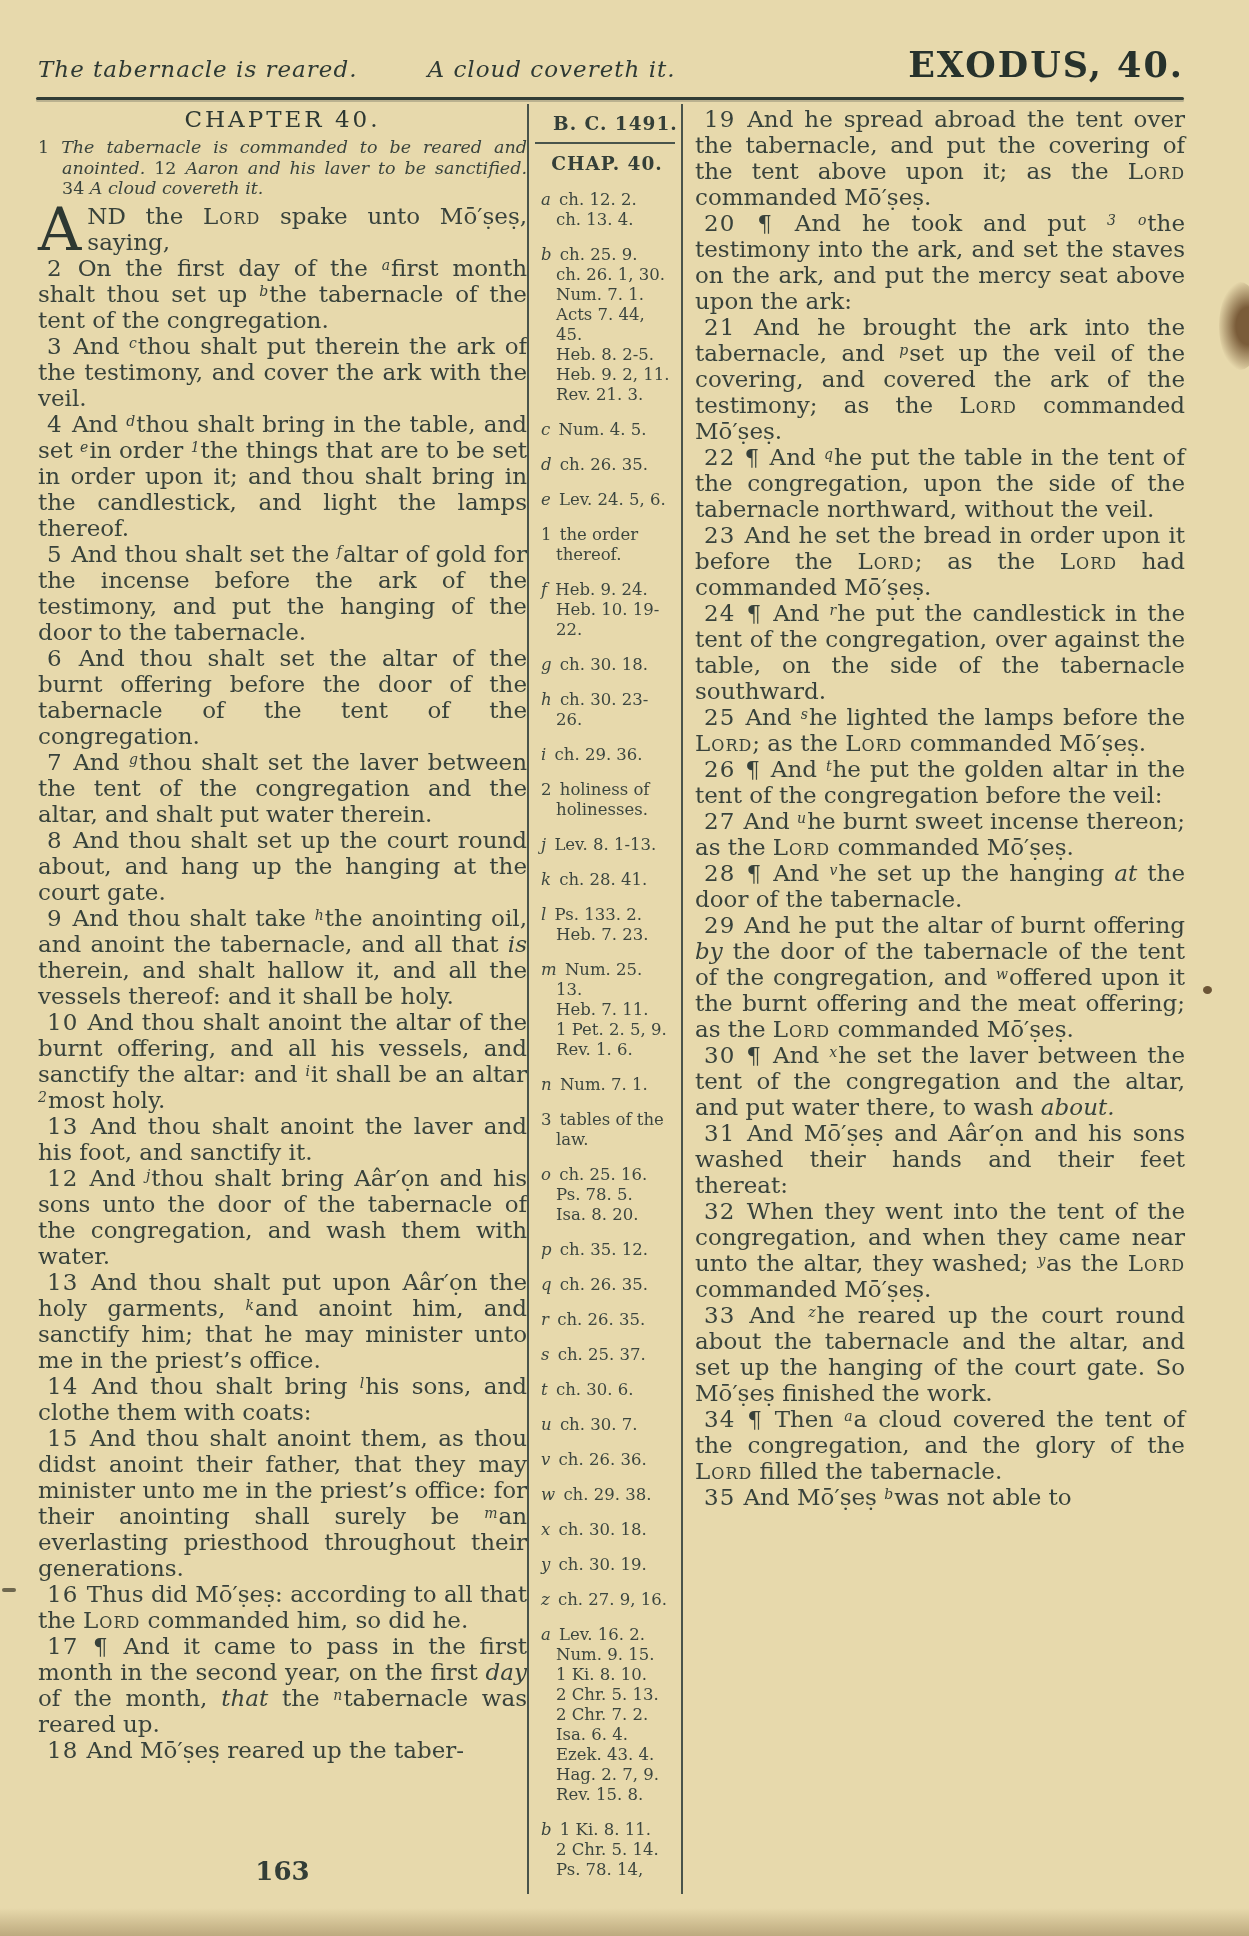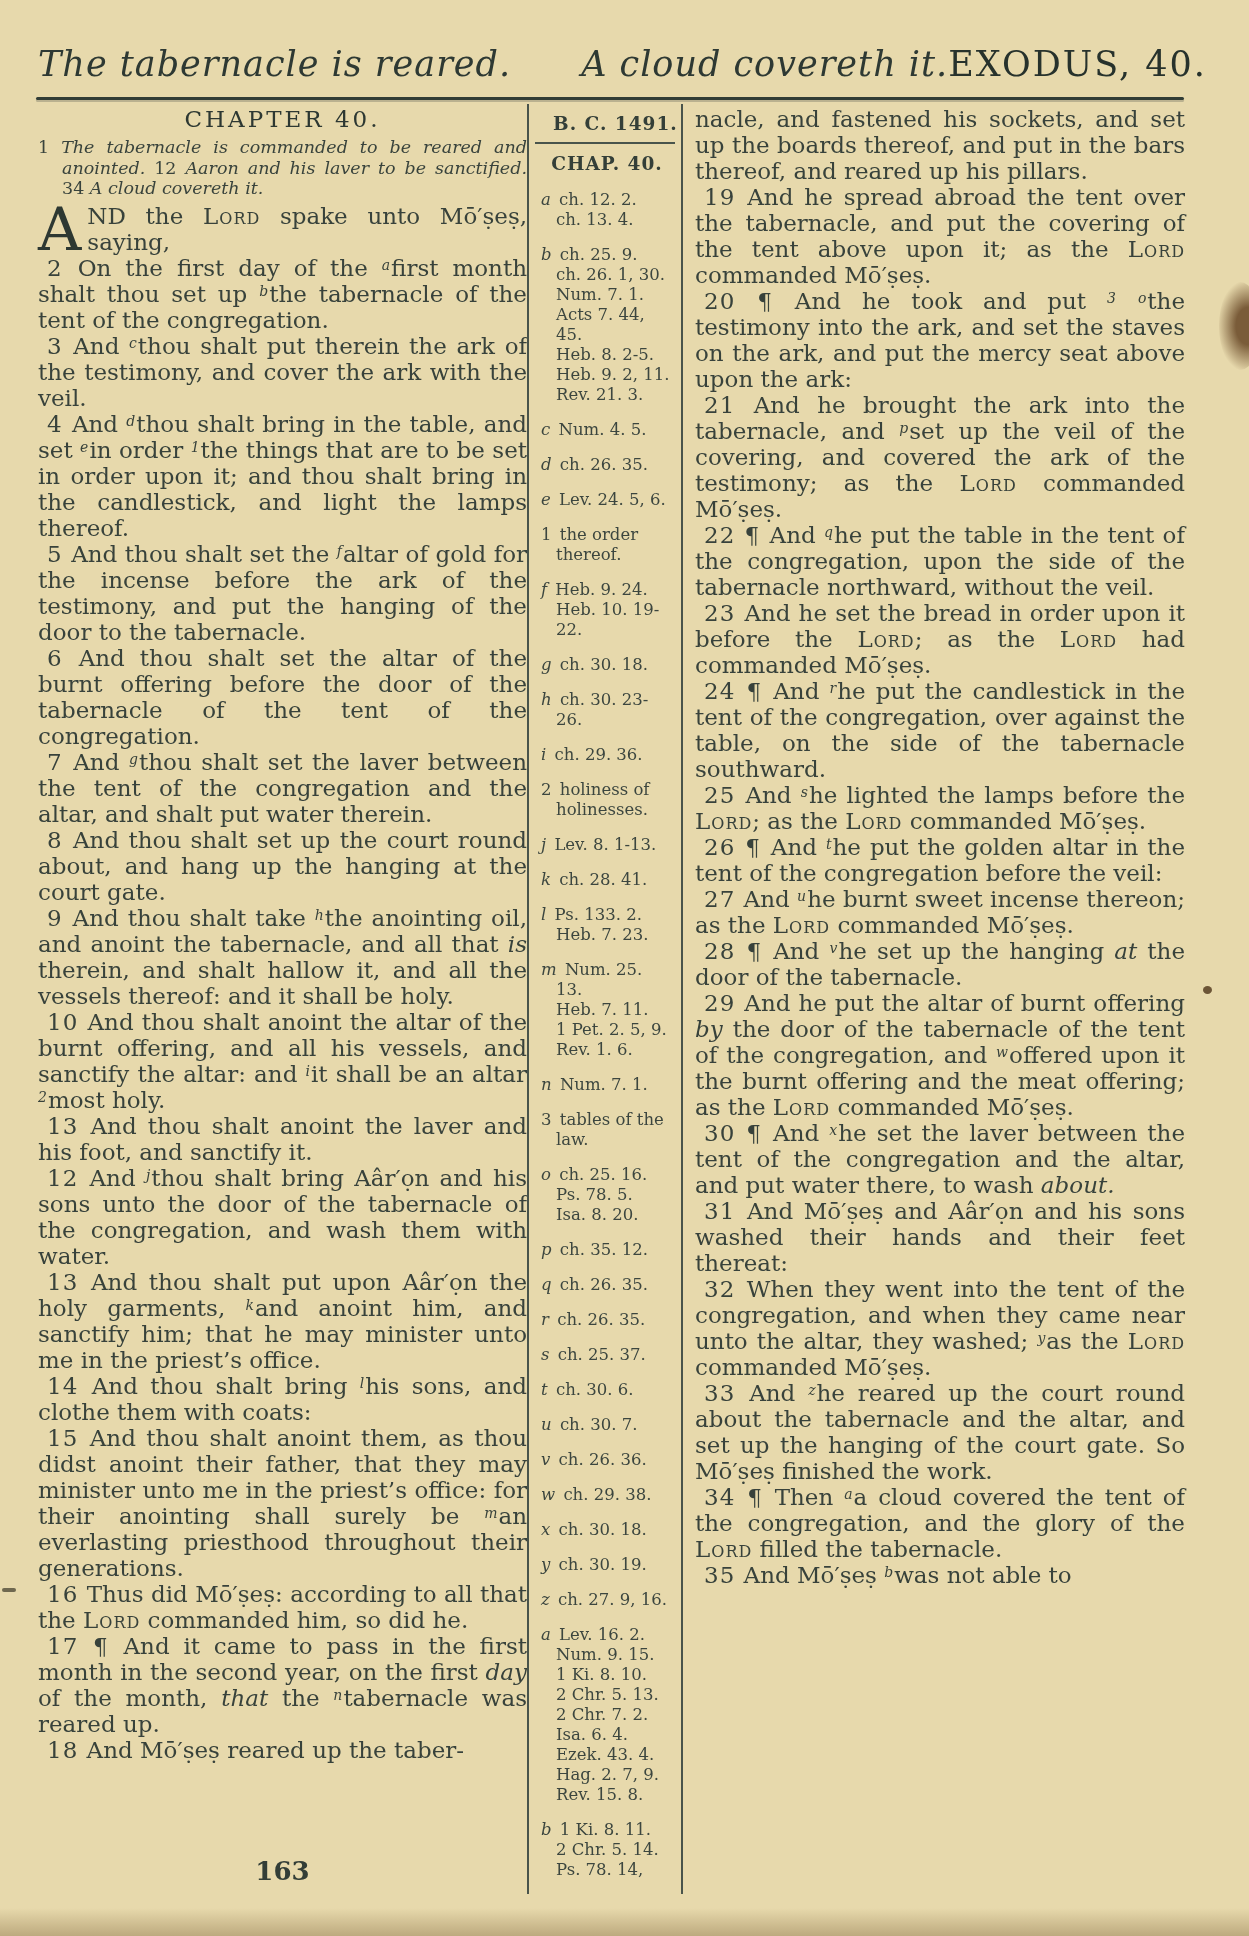--- a/index.html
+++ b/index.html
@@ -17,27 +17,27 @@
       radial-gradient(ellipse 300px 500px at 100% 85%, rgba(140,105,55,0.25), rgba(140,105,55,0) 70%),
       linear-gradient(160deg,#e3d4a4 0%, #eadZZ 0%, #e9dcb2 30%, #e6d7a8 65%, #dfcc97 100%);
     background-color:#e7d9ac;
   }
   
   .running-head{
     position:absolute;top:44px;left:38px;width:1146px;
     display:flex;align-items:baseline;
   }
   .rh-left,.rh-center{
-    font-style:italic;font-size:35px;letter-spacing:1px;color:#2e3933;
+    font-style:italic;font-size:23px;letter-spacing:1px;color:#2e3933;
     white-space:nowrap;
   }
   .rh-left{margin-right:70px;}
   .rh-center{flex:1;}
   .rh-right{
-    font-size:35px;font-weight:normal;letter-spacing:2px;color:#27322c;
+    font-size:35px;font-weight:bold;letter-spacing:2px;color:#27322c;
     white-space:nowrap;
   }
   .head-rule{
     position:absolute;top:97px;left:36px;width:1148px;height:3px;
     background:#323d36;border-radius:2px;
     box-shadow:0 2px 0 rgba(50,61,54,0.25);
   }
   
   .columns{
     position:absolute;top:104px;left:38px;width:1147px;height:1790px;
@@ -195,21 +195,20 @@
           <p class="ref-entry"><span class="ref-marker">x </span>ch. 30. 18.</p>
           <p class="ref-entry"><span class="ref-marker">y </span>ch. 30. 19.</p>
           <p class="ref-entry"><span class="ref-marker">z </span>ch. 27. 9, 16.</p>
           <p class="ref-entry"><span class="ref-marker">a </span>Lev. 16. 2.<br>Num. 9. 15.<br>1 Ki. 8. 10.<br>2 Chr. 5. 13.<br>2 Chr. 7. 2.<br>Isa. 6. 4.<br>Ezek. 43. 4.<br>Hag. 2. 7, 9.<br>Rev. 15. 8.</p>
           <p class="ref-entry"><span class="ref-marker">b </span>1 Ki. 8. 11.<br>2 Chr. 5. 14.<br>Ps. 78. 14,</p>
         </div>
     </div>
 
     <div class="col-right">
       <div id="right-verses">
-          <p class="verse cont">nacle, and fastened his sockets, and set up the boards thereof, and put in the bars thereof, and reared up his pillars.</p>
           <p class="verse"><span class="vnum">19 </span>And he spread abroad the tent over the tabernacle, and put the covering of the tent above upon it; as the <span class="sc">Lord</span> commanded Mō′ṣeṣ.</p>
           <p class="verse"><span class="vnum">20 </span><span class="pilcrow">¶ </span>And he took and put <sup class="ref">3</sup> <sup class="ref">o</sup>the testimony into the ark, and set the staves on the ark, and put the mercy seat above upon the ark:</p>
           <p class="verse"><span class="vnum">21 </span>And he brought the ark into the tabernacle, and <sup class="ref">p</sup>set up the veil of the covering, and covered the ark of the testimony; as the <span class="sc">Lord</span> commanded Mō′ṣeṣ.</p>
           <p class="verse"><span class="vnum">22 </span><span class="pilcrow">¶ </span>And <sup class="ref">q</sup>he put the table in the tent of the congregation, upon the side of the tabernacle northward, without the veil.</p>
           <p class="verse"><span class="vnum">23 </span>And he set the bread in order upon it before the <span class="sc">Lord</span>; as the <span class="sc">Lord</span> had commanded Mō′ṣeṣ.</p>
           <p class="verse"><span class="vnum">24 </span><span class="pilcrow">¶ </span>And <sup class="ref">r</sup>he put the candlestick in the tent of the congregation, over against the table, on the side of the tabernacle southward.</p>
           <p class="verse"><span class="vnum">25 </span>And <sup class="ref">s</sup>he lighted the lamps before the <span class="sc">Lord</span>; as the <span class="sc">Lord</span> commanded Mō′ṣeṣ.</p>
           <p class="verse"><span class="vnum">26 </span><span class="pilcrow">¶ </span>And <sup class="ref">t</sup>he put the golden altar in the tent of the congregation before the veil:</p>
           <p class="verse"><span class="vnum">27 </span>And <sup class="ref">u</sup>he burnt sweet incense thereon; as the <span class="sc">Lord</span> commanded Mō′ṣeṣ.</p>
           <p class="verse"><span class="vnum">28 </span><span class="pilcrow">¶ </span>And <sup class="ref">v</sup>he set up the hanging <span class="ital">at</span> the door of the tabernacle.</p>

